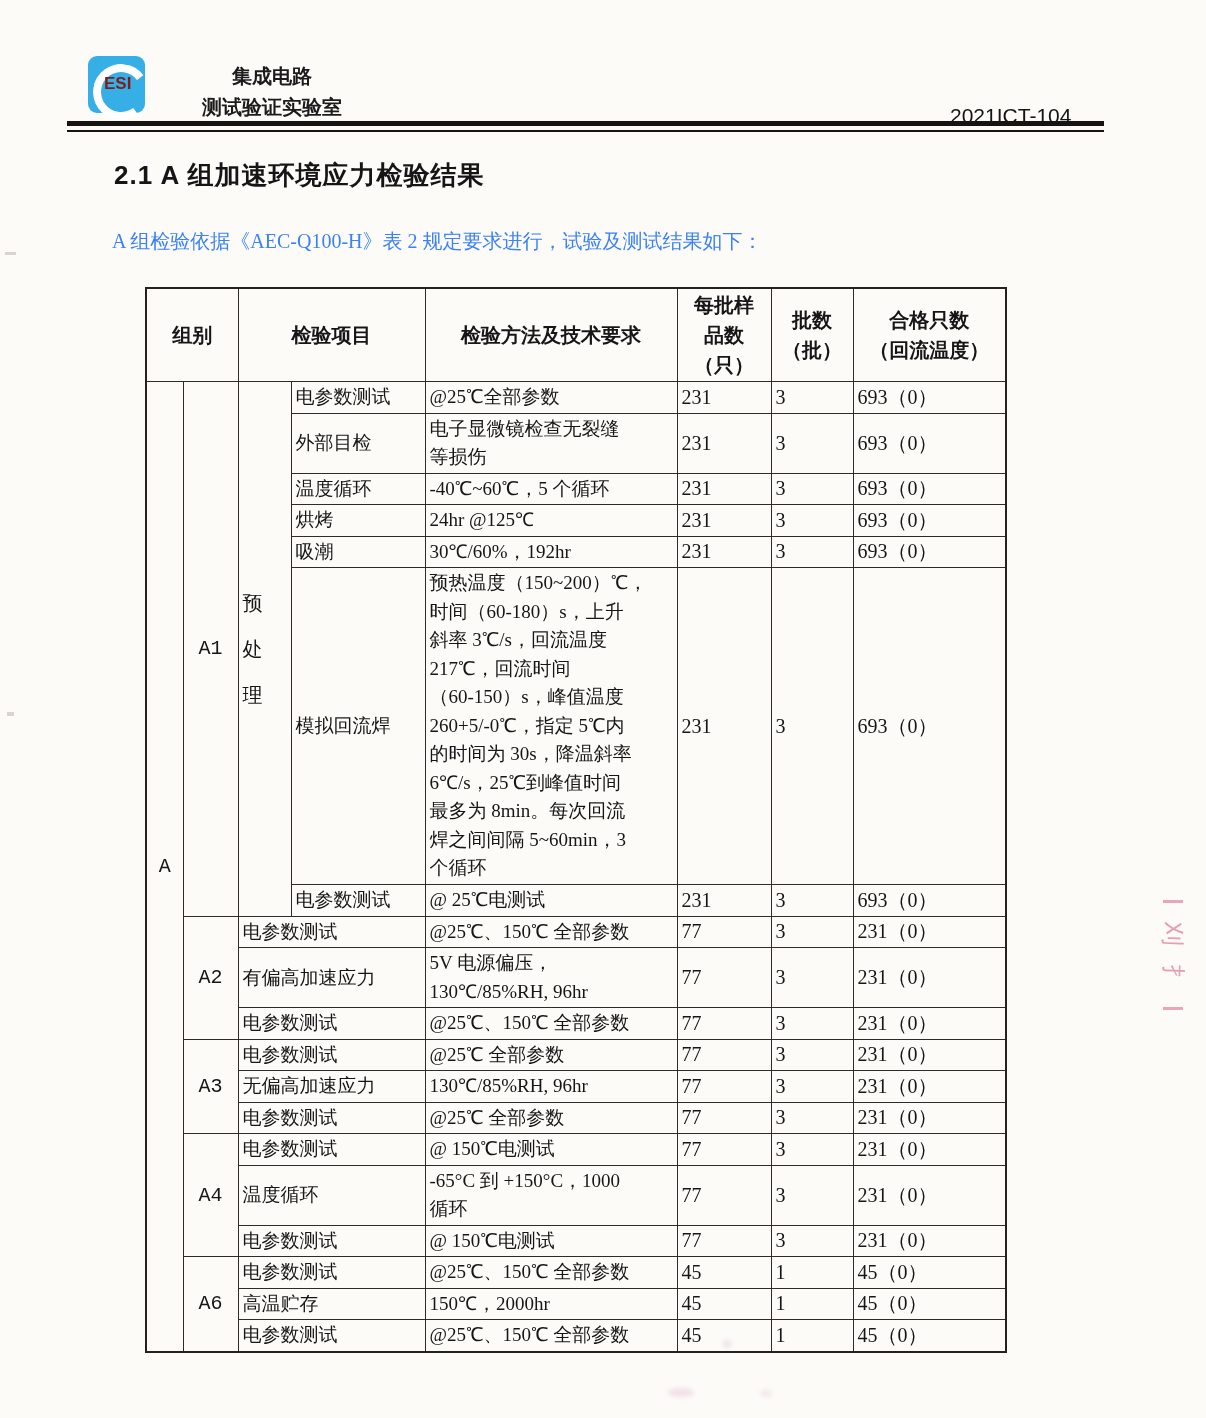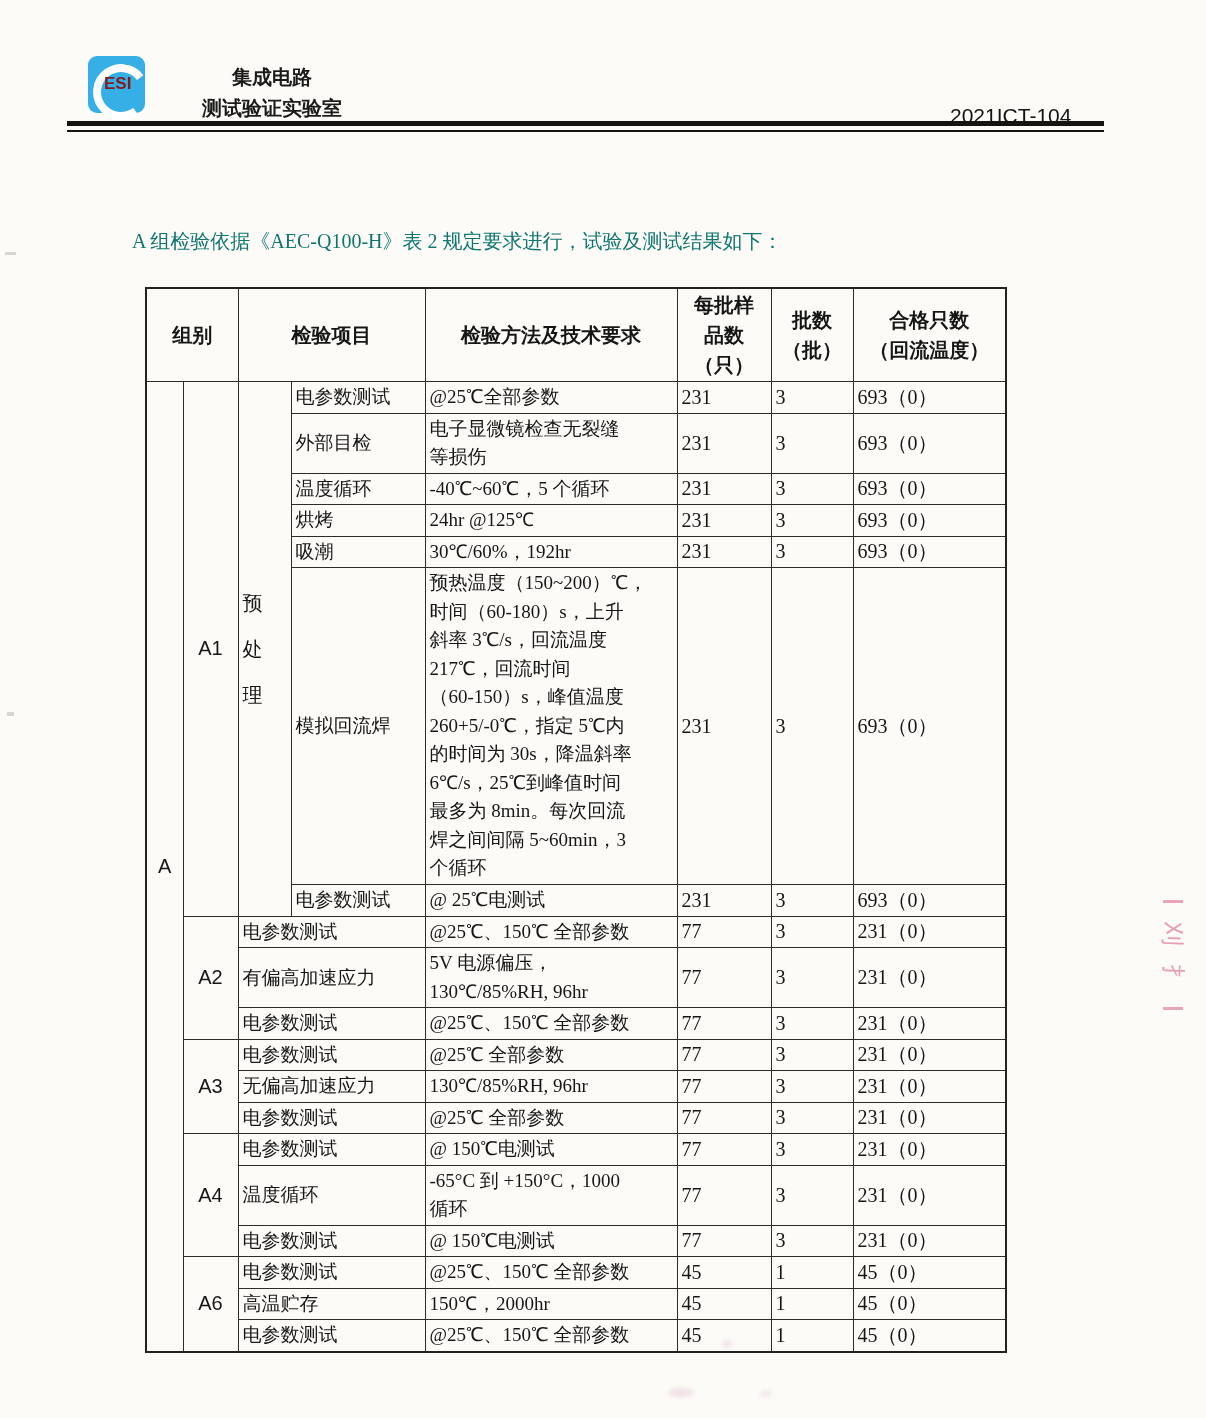--- a/index.html
+++ b/index.html
@@ -19,21 +19,21 @@
     transform:rotate(8deg);
   }
   .logo .ltxt{
     position:absolute;left:16px;top:18px;color:#7f1d1d;
     font-family:"Liberation Sans","DejaVu Sans",sans-serif;
     font-weight:bold;font-size:17px;letter-spacing:0px;
   }
   .labname{
     position:absolute;left:162px;top:62px;width:220px;
     font-size:20px;font-weight:bold;line-height:1.55;color:#1b1b1b;
-    font-family:Liberation Serif, serif;text-align:center;
+    font-family:Liberation Mono, monospace;text-align:center;
   }
   .rtitle{
     position:absolute;left:420px;top:76px;width:390px;text-align:center;
     font-size:28px;font-weight:bold;letter-spacing:13px;color:#111;
     font-family:"Liberation Sans","DejaVu Sans",sans-serif;
   }
   .rnum{
     position:absolute;left:950px;top:96px;font-size:21px;color:#141414;
     font-family:"Liberation Sans","DejaVu Sans",sans-serif;
     margin-top:8px;
@@ -42,21 +42,21 @@
     position:absolute;left:67px;top:121px;width:1037px;height:4px;
     border-top:5px solid #171310;border-bottom:2px solid #171310;
   }
   
   .sec-title{
     position:absolute;left:114px;top:158px;margin:0;
     font-size:26px;font-weight:bold;color:#151515;
     font-family:"Liberation Sans","DejaVu Sans",sans-serif;letter-spacing:1px;
   }
   .intro{
-    position:absolute;left:132px;top:228px;margin:0;font-size:20px;color:#0f766e;
+    position:absolute;left:112px;top:228px;margin:0;font-size:20px;color:#3b82f6;
   }
   
   table.results{
     position:absolute;left:145px;top:287px;
     border-collapse:collapse;table-layout:fixed;
     font-size:19px;color:#161616;
   }
   table.results th,table.results td{
     border:1.5px solid #2e2b28;padding:1px 4px;
     vertical-align:middle;overflow:hidden;
@@ -64,21 +64,21 @@
   table.results{border:2px solid #24211e;}
   th{font-weight:bold;font-size:20px;text-align:center;white-space:pre-line;line-height:1.5;}
   .thead-row{height:88px;}
   td.c-num{text-align:left;font-family:"Liberation Serif","DejaVu Serif",serif;font-size:20px;}
   td.c-item{text-align:left;padding-left:8px;white-space:pre-line;}
   td.c-item-wide{text-align:left;padding-left:16px;}
   td.c-method{
     text-align:left;padding-left:10px;white-space:pre-line;line-height:1.5;
     font-family:Liberation Serif, serif;font-size:19px;
   }
-  td.c-group{text-align:center;font-family:Liberation Sans, sans-serif;font-size:20px;}
+  td.c-group{text-align:center;font-family:Liberation Mono, monospace;font-size:20px;}
   td.c-pre{text-align:left;vertical-align:middle;}
   td.c-pre span{
     display:inline-block;width:1.05em;word-break:break-all;
     line-height:2.3;font-size:20px;
   }
   tr.rh27{height:27px}tr.rh28{height:28px}tr.rh29{height:29px}
   tr.rh58{height:58px}tr.rh59{height:59px}tr.rh317{height:317px}
   
   .stamp{
     position:absolute;left:1156px;top:900px;width:34px;height:110px;
@@ -100,20 +100,21 @@
     <div class="cring"></div>
     <span class="ltxt">ESI</span>
   </div>
   <div class="labname">
     <div>集成电路</div>
     <div>测试验证实验室</div>
   </div>
   <div class="rnum">2021ICT-104</div>
   <div class="divider"></div>
 
+  <h2 class="sec-title">2.1 A 组加速环境应力检验结果</h2>
   <p class="intro">A 组检验依据《AEC-Q100-H》表 2 规定要求进行，试验及测试结果如下：</p>
 
   <table class="results">
     <colgroup>
       <col style="width:37px">
         <col style="width:55px">
         <col style="width:53px">
         <col style="width:134px">
       <col style="width:252px">
         <col style="width:94px">

